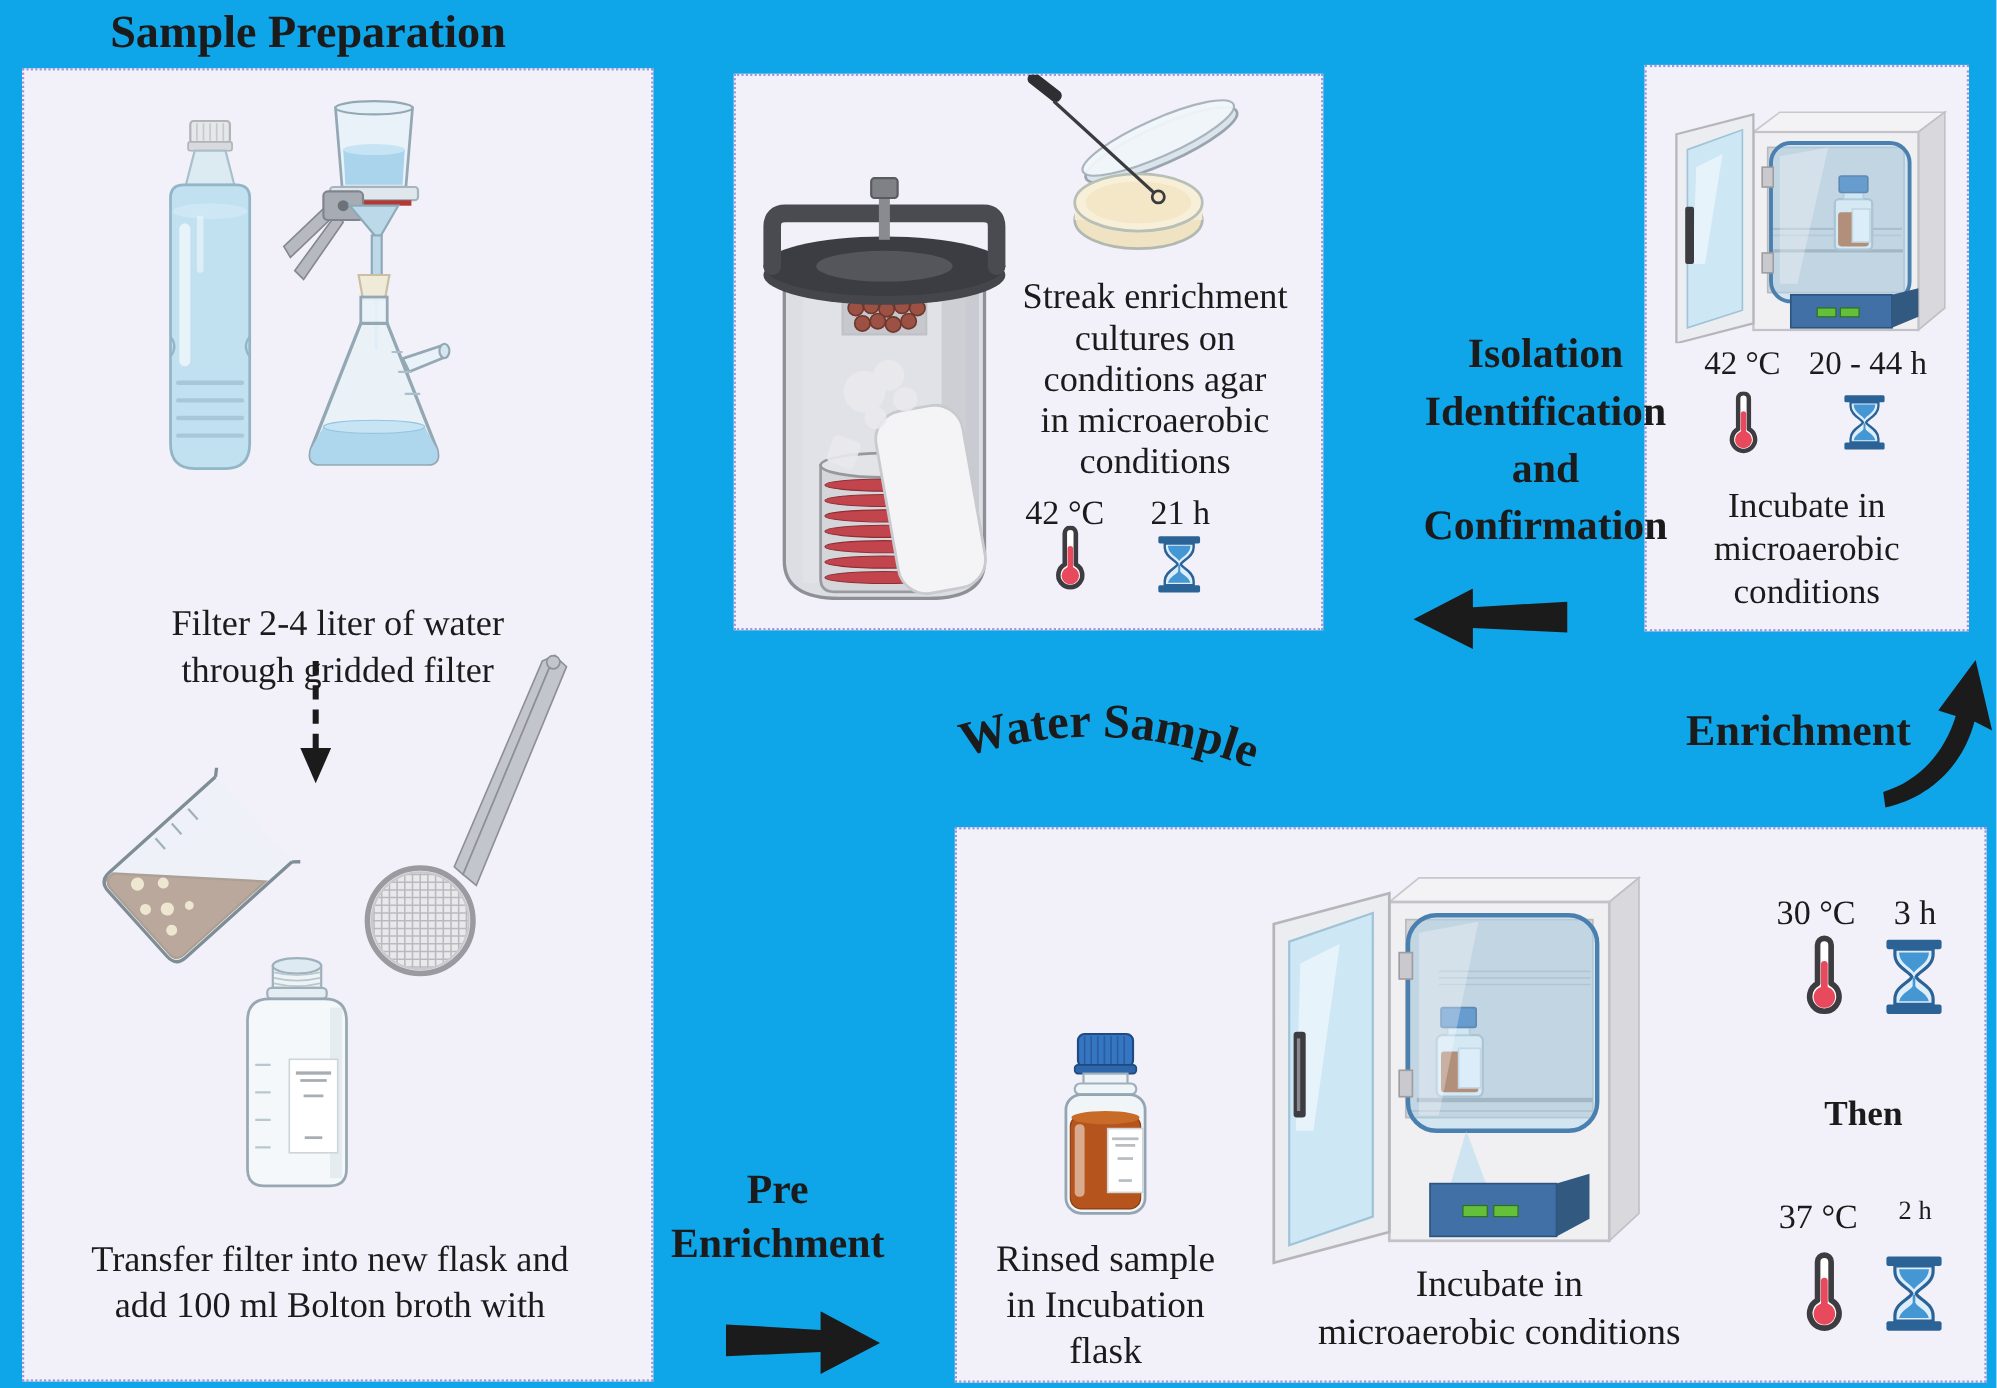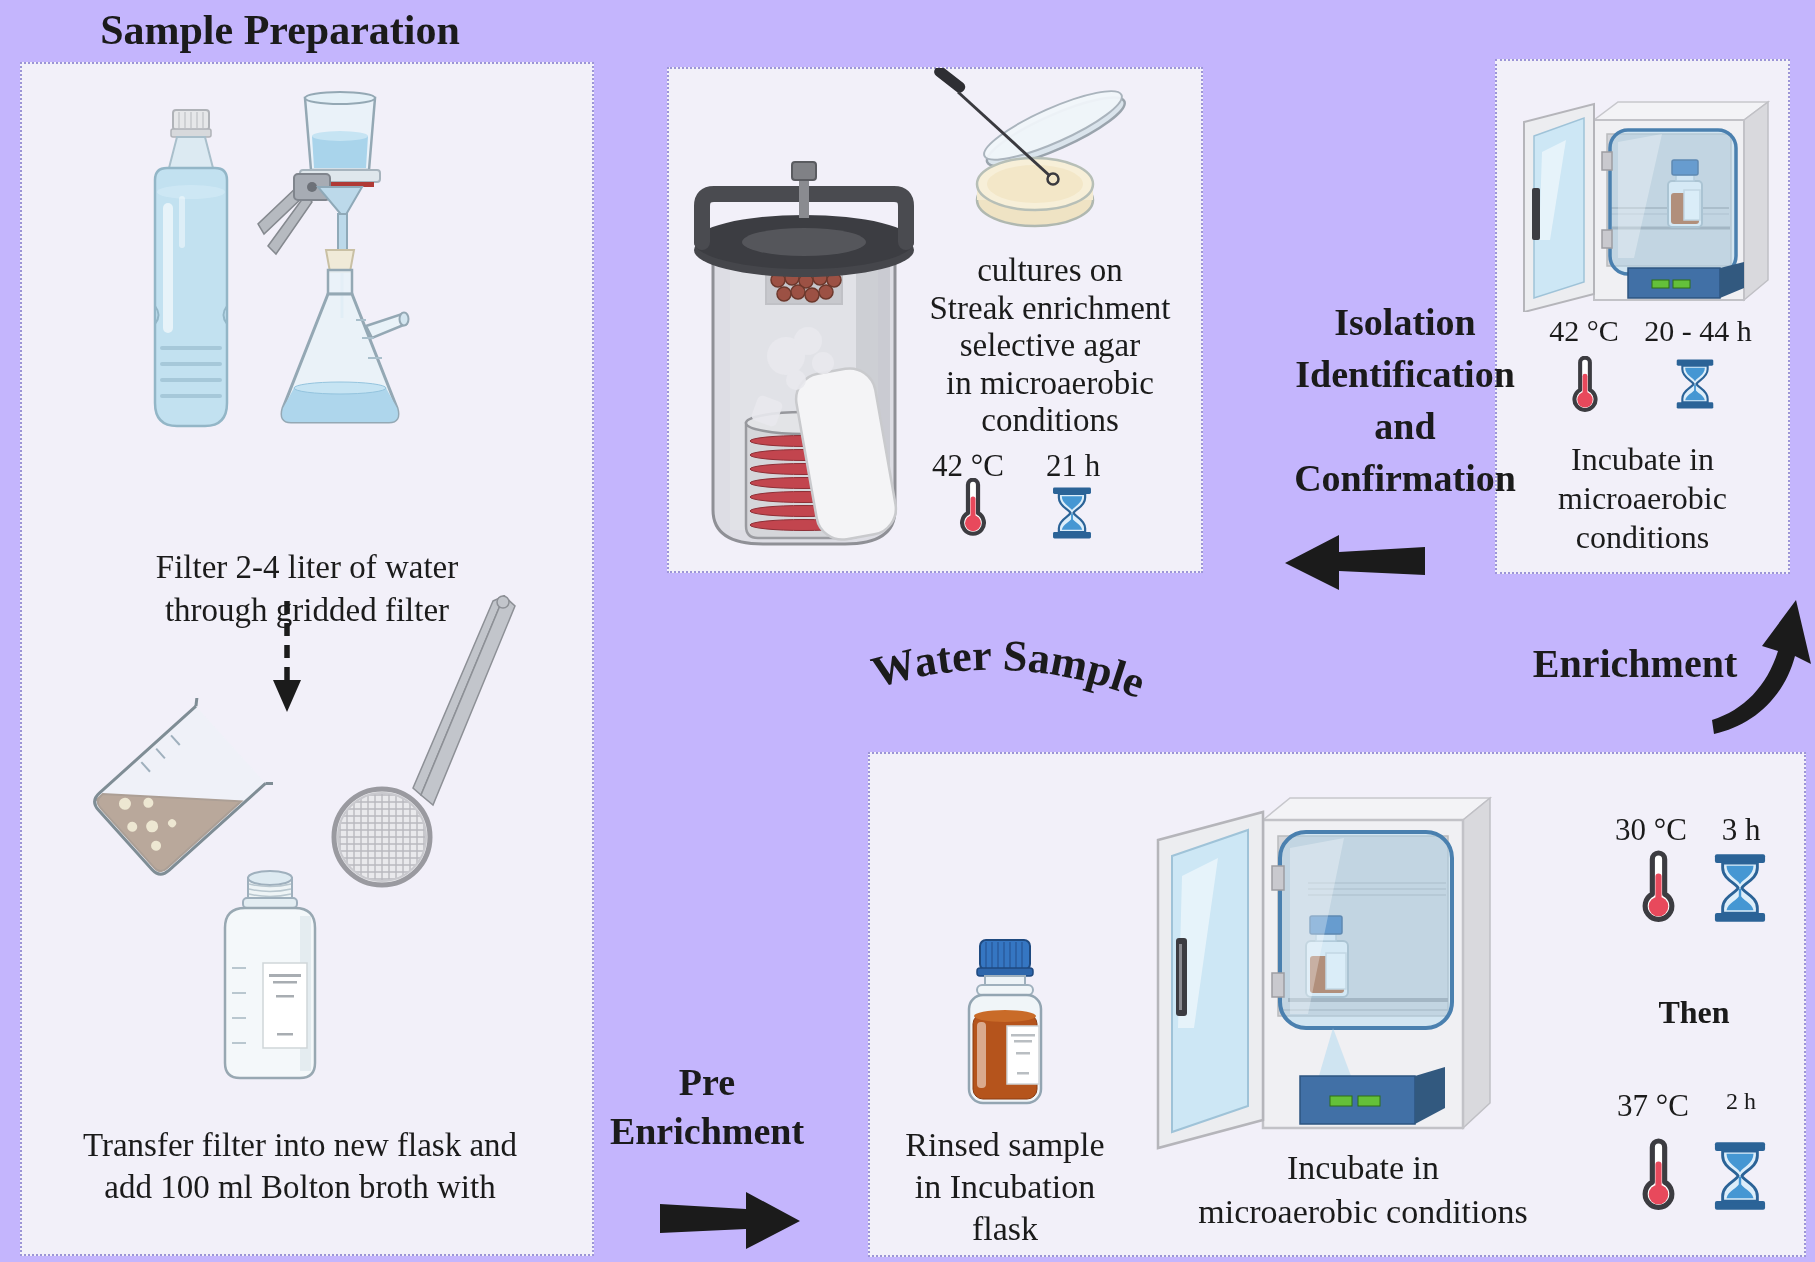--- a/index.html
+++ b/index.html
@@ -1,16 +1,16 @@
 <!DOCTYPE html>
 <html><head>
 <meta charset="utf-8">
 <style>
   html,body{margin:0;padding:0;background:#ffffff;}
-  #figure{position:relative;width:1815px;height:1262px;background:#c4b5fd;
+  #figure{position:relative;width:1815px;height:1262px;background:#0ea5e9;
           font-family:"Liberation Serif",serif;color:#1b1b1b;overflow:hidden;}
   .panel{position:absolute;background:#f2f0f9;border:2px dotted #9c95d6;box-sizing:border-box;}
   .abs{position:absolute;}
   .cap{position:absolute;text-align:center;}
   .b{font-weight:bold;}
   svg{display:block;}
 </style>
 </head>
 <body>
 
@@ -239,23 +239,23 @@
     <ellipse cx="115" cy="132" rx="58" ry="26" fill="#efe3c4" stroke="#b0b8b0" stroke-width="2.5"></ellipse>
     <rect x="57" y="116" width="116" height="16" fill="#f4ebd2"></rect>
     <ellipse cx="115" cy="116" rx="58" ry="26" fill="#f7efd8" stroke="#b7bfb7" stroke-width="2.5"></ellipse>
     <ellipse cx="115" cy="116" rx="48" ry="19" fill="#f3e7c8"></ellipse>
     <rect x="12" y="6" width="36" height="11" rx="5" transform="rotate(38 30 11)" fill="#2e2e33"></rect>
     <line x1="38" y1="24" x2="130" y2="108" stroke="#3a3a3f" stroke-width="3"></line>
     <circle cx="133" cy="111" r="5.5" fill="none" stroke="#3a3a3f" stroke-width="2.5"></circle>
   </svg>
 
   <div class="cap" style="left:860px;top:252px;width:380px;font-size:33px;line-height:37.5px;">
+    <div>Streak enrichment</div>
     <div>cultures on</div>
-    <div>Streak enrichment</div>
-    <div>selective agar</div>
+    <div>conditions agar</div>
     <div>in microaerobic</div>
     <div>conditions</div>
   </div>
 
   <div class="cap" style="left:908px;top:448px;width:120px;font-size:31px;">42 °C</div>
   <svg class="abs" style="left:956px;top:478px;" width="34" height="62" viewBox="0 0 36 74">
     <path d="M12 8 a6 6 0 0 1 12 0 V42 a13 13 0 1 1 -12 0 Z" fill="#ffffff" stroke="#3c3c41" stroke-width="5" stroke-linejoin="round"></path>
     <rect x="15" y="22" width="6" height="30" rx="3" fill="#e8495c"></rect>
     <circle cx="18" cy="54" r="9.5" fill="#e8495c"></circle>
   </svg>

